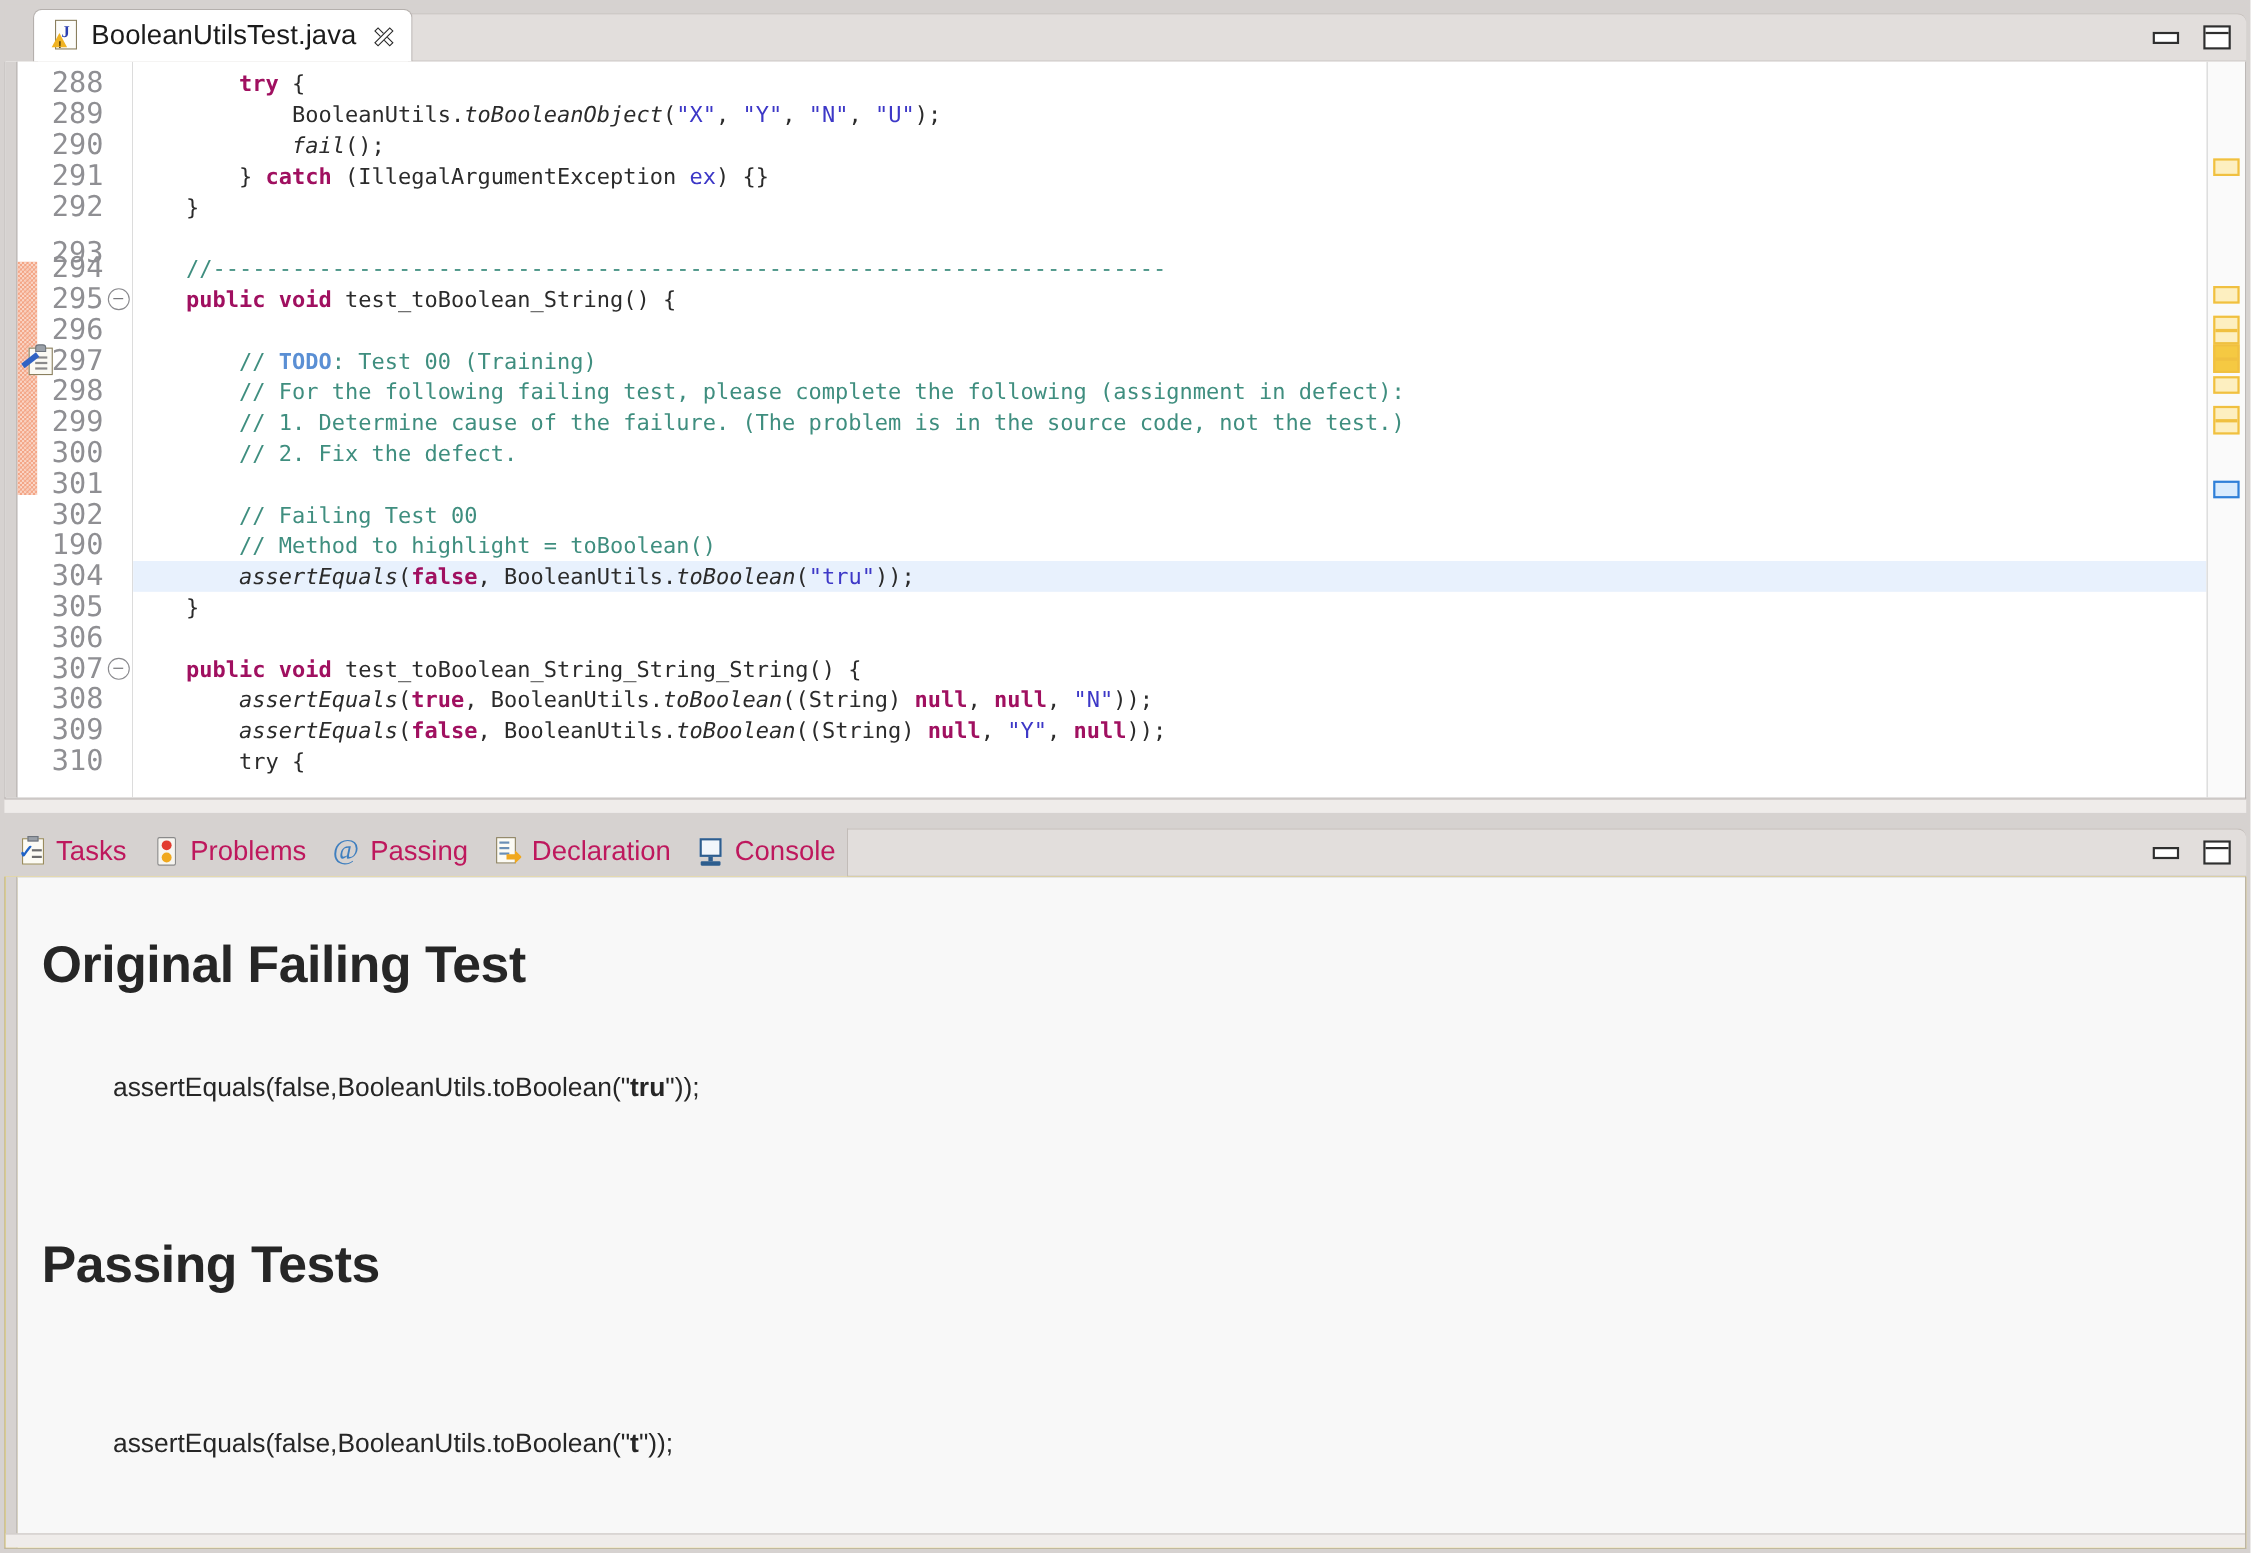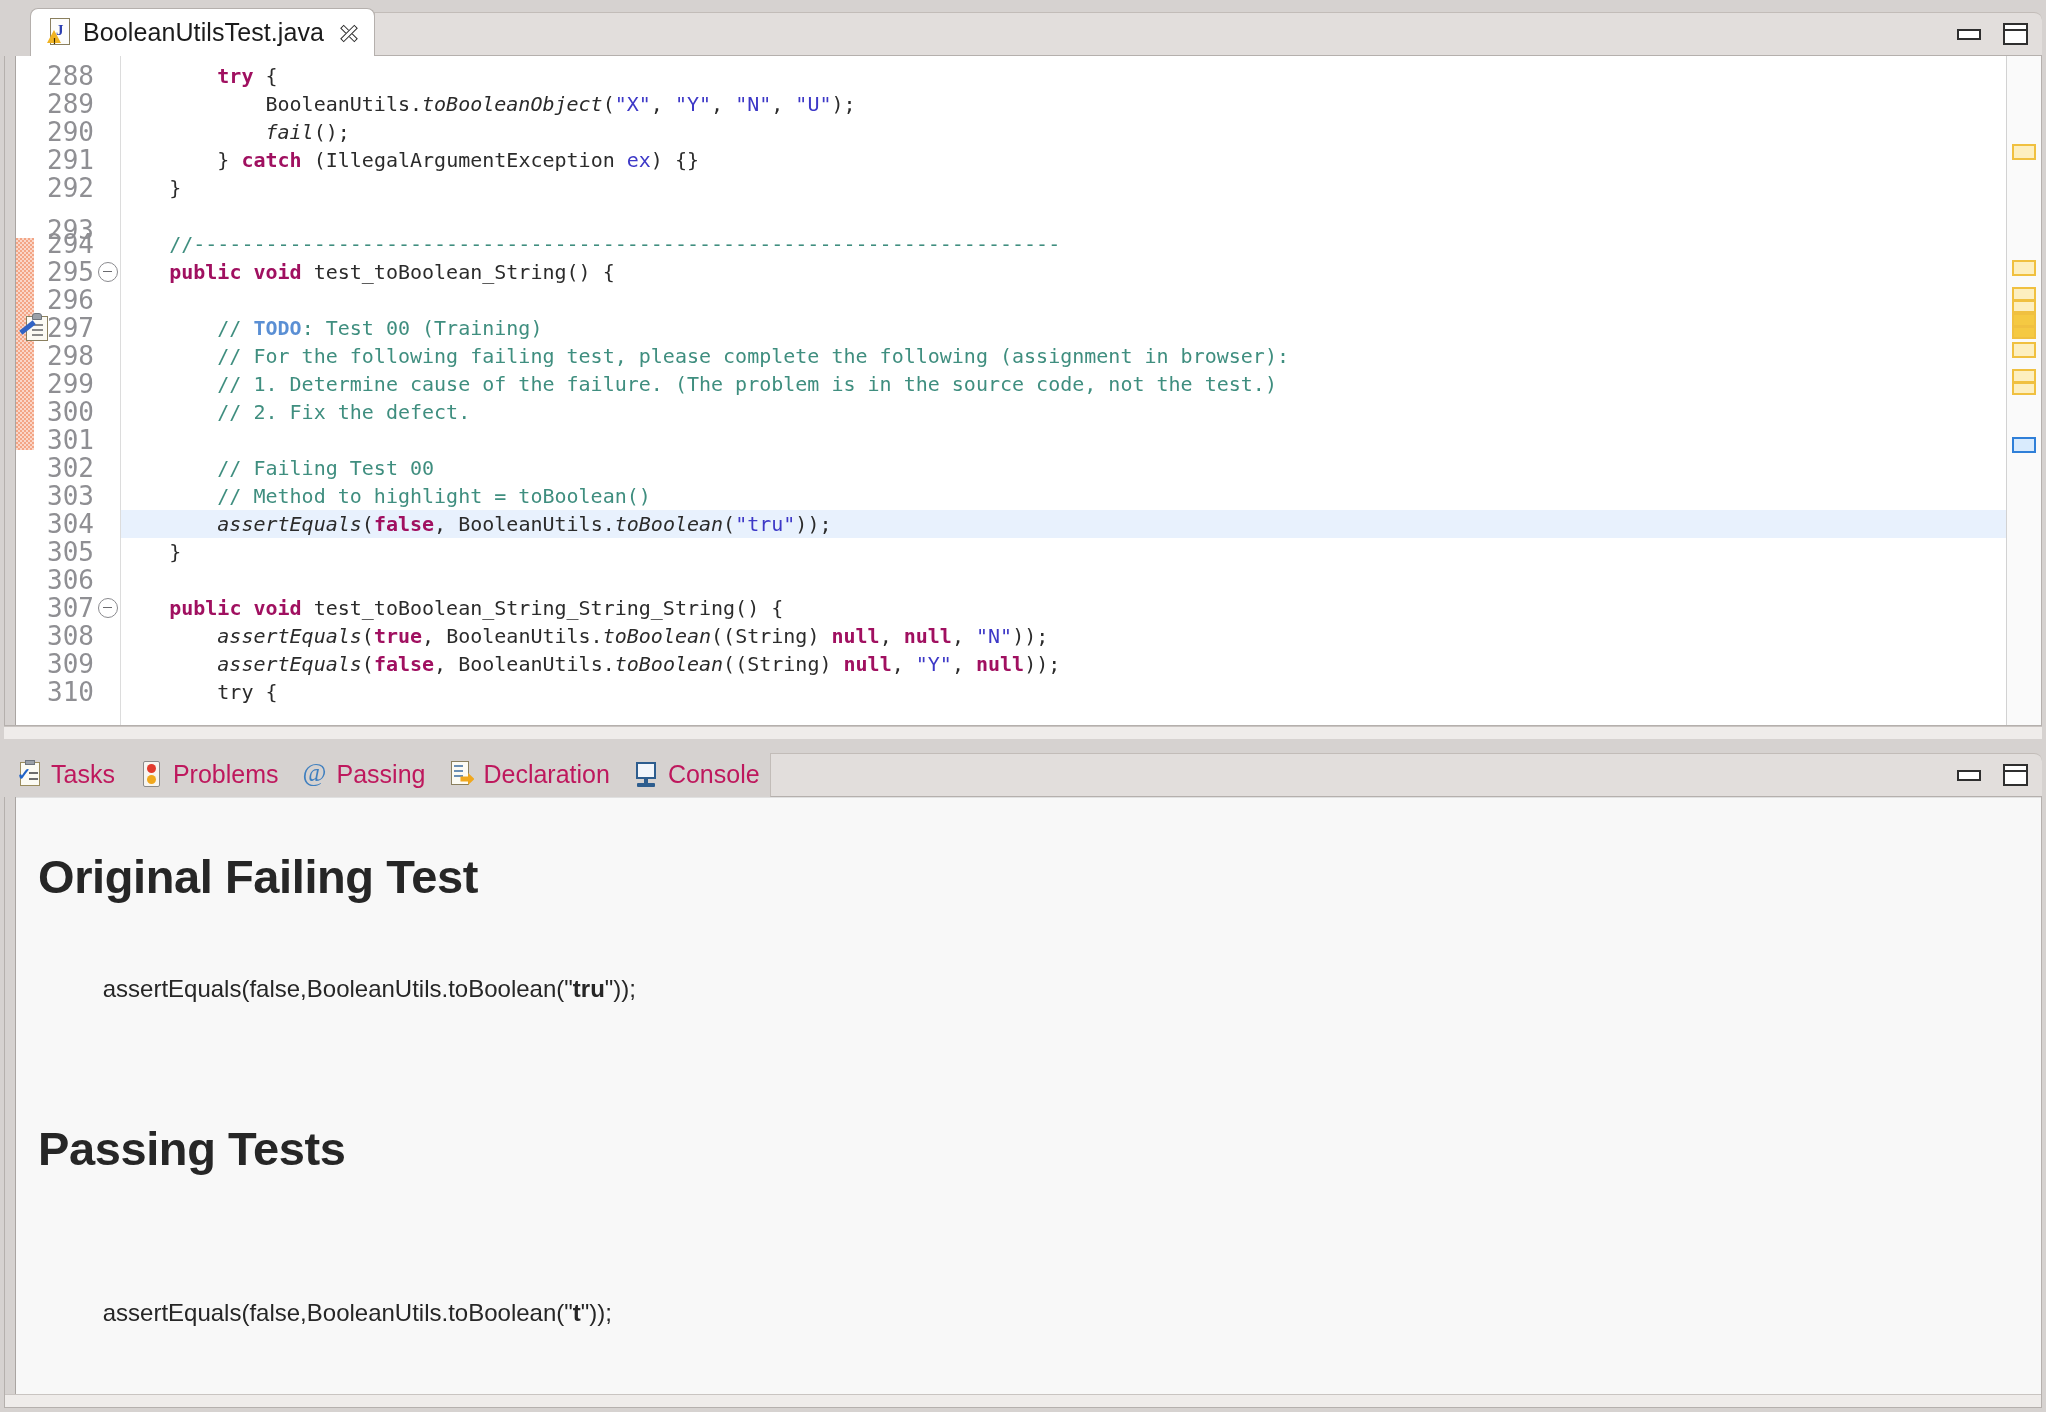--- a/index.html
+++ b/index.html
@@ -531,21 +531,21 @@
             <span class="ln" style="top:11px"></span>
             <span class="ln" style="top:16px"></span>
             <span class="ln" style="top:21px"></span>
             <span class="pencil"></span>
           </div>
           <div class="lnum" style="top: 286px;">298</div>
           <div class="lnum" style="top: 314px;">299</div>
           <div class="lnum" style="top: 342px;">300</div>
           <div class="lnum" style="top: 370px;">301</div>
           <div class="lnum" style="top: 398px;">302</div>
-          <div class="lnum" style="top: 426px;">303</div>
+          <div class="lnum" style="top: 426px;">190</div>
           <div class="lnum" style="top: 454px;">304</div>
           <div class="lnum" style="top: 482px;">305</div>
           <div class="lnum" style="top: 510px;">306</div>
           <div class="lnum" style="top: 538px;">307</div>
           <div class="fold" style="top: 542px;"></div>
           <div class="lnum" style="top: 566px;">308</div>
           <div class="lnum" style="top: 594px;">309</div>
           <div class="lnum" style="top: 622px;">310</div>
         </div>
 
@@ -553,21 +553,21 @@
           <div class="cline" style="top: 6px;"><span>        </span><span class="kw">try</span><span> {</span></div>
           <div class="cline" style="top: 34px;"><span>            BooleanUtils.</span><span class="mth">toBooleanObject</span><span>(</span><span class="str">"X"</span><span>, </span><span class="str">"Y"</span><span>, </span><span class="str">"N"</span><span>, </span><span class="str">"U"</span><span>);</span></div>
           <div class="cline" style="top: 62px;"><span>            </span><span class="stat">fail</span><span>();</span></div>
           <div class="cline" style="top: 90px;"><span>        } </span><span class="kw">catch</span><span> (IllegalArgumentException </span><span class="str">ex</span><span>) {}</span></div>
           <div class="cline" style="top: 118px;"><span>    }</span></div>
           <div class="cline" style="top: 146px;"><span></span></div>
           <div class="cline" style="top: 174px;"><span class="cm">    //------------------------------------------------------------------------</span></div>
           <div class="cline" style="top: 202px;"><span>    </span><span class="kw">public void</span><span> test_toBoolean_String() {</span></div>
           <div class="cline" style="top: 230px;"><span></span></div>
           <div class="cline" style="top: 258px;"><span class="cm">        // </span><span class="cm-todo">TODO</span><span class="cm">: Test 00 (Training)</span></div>
-          <div class="cline" style="top: 286px;"><span class="cm">        // For the following failing test, please complete the following (assignment in browser):</span></div>
+          <div class="cline" style="top: 286px;"><span class="cm">        // For the following failing test, please complete the following (assignment in defect):</span></div>
           <div class="cline" style="top: 314px;"><span class="cm">        // 1. Determine cause of the failure. (The problem is in the source code, not the test.)</span></div>
           <div class="cline" style="top: 342px;"><span class="cm">        // 2. Fix the defect.</span></div>
           <div class="cline" style="top: 370px;"><span></span></div>
           <div class="cline" style="top: 398px;"><span class="cm">        // Failing Test 00</span></div>
           <div class="cline" style="top: 426px;"><span class="cm">        // Method to highlight = toBoolean()</span></div>
           <div class="hl-line" style="top: 454px;"></div>
           <div class="cline" style="top: 454px;"><span>        </span><span class="stat">assertEquals</span><span>(</span><span class="kw">false</span><span>, BooleanUtils.</span><span class="mth">toBoolean</span><span>(</span><span class="str">"tru"</span><span>));</span></div>
           <div class="cline" style="top: 482px;"><span>    }</span></div>
           <div class="cline" style="top: 510px;"><span></span></div>
           <div class="cline" style="top: 538px;"><span>    </span><span class="kw">public void</span><span> test_toBoolean_String_String_String() {</span></div>

